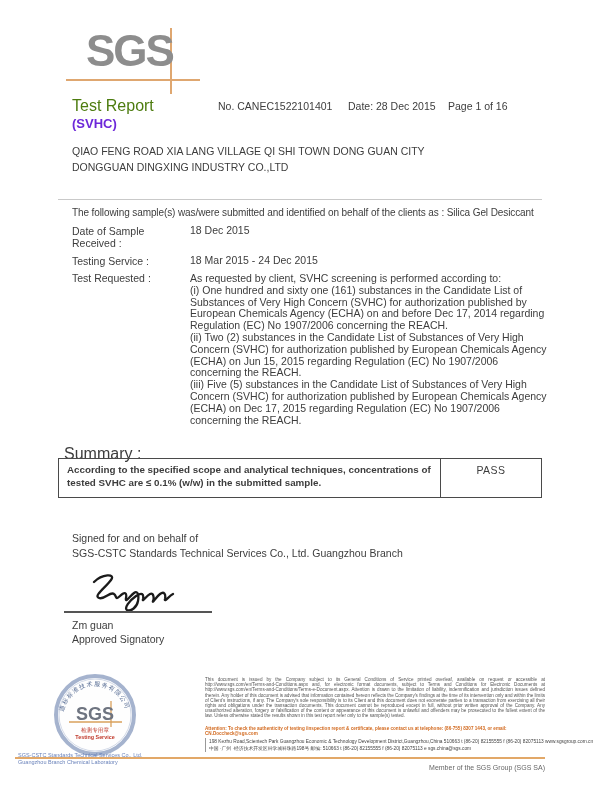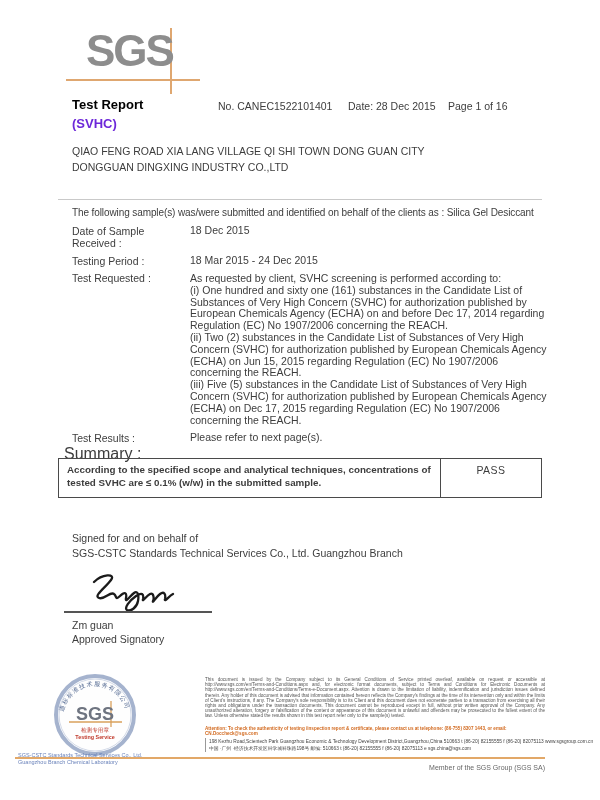--- a/index.html
+++ b/index.html
@@ -6,21 +6,21 @@
   body{width:600px;height:800px;background:#ffffff;font-family:"Liberation Sans",sans-serif;color:#3d3d3d;position:relative;overflow:hidden;}
   .abs{position:absolute;}
 
   
   .logo-wrap{left:66px;top:26px;width:140px;height:70px;}
   .logo-text{position:absolute;left:20px;top:0px;font-size:44px;font-weight:bold;color:#8d8d8d;letter-spacing:-2px;font-family:"Liberation Sans",sans-serif;}
   .logo-hline{position:absolute;left:0px;top:53px;width:134px;height:2px;background:#dfa770;}
   .logo-vline{position:absolute;left:104px;top:2px;width:2px;height:66px;background:#dfa770;}
 
   
-  .title1{left:72px;top:97px;font-size:13px;font-weight:bold;color:#000000;}
+  .title1{left:72px;top:97px;font-size:16px;font-weight:normal;color:#4d7c0f;}
   .title2{left:72px;top:116px;font-size:13px;font-weight:bold;color:#6d28d9;}
   .rep-no{left:218px;top:100px;font-size:10.5px;}
   .rep-date{left:348px;top:100px;font-size:10.5px;}
   .rep-page{left:448px;top:100px;font-size:10.5px;}
 
   
   .client{left:72px;top:143px;font-size:10.5px;line-height:16px;color:#3d3d3d;}
 
   .divider{left:58px;top:199px;width:484px;height:1px;background:#c9c9c9;}
   .intro{left:72px;top:207px;font-size:10px;white-space:nowrap;letter-spacing:-0.1px;}
@@ -77,33 +77,29 @@
 
 <div class="abs divider"></div>
 <div class="abs intro">The following sample(s) was/were submitted and identified on behalf of the clients as : Silica Gel Desiccant</div>
 
 <div class="abs rows">
   <div class="row">
     <div class="lbl">Date of Sample Received :</div>
     <div class="val">18 Dec 2015</div>
   </div>
   <div class="row">
-    <div class="lbl">Testing Period :</div>
+    <div class="lbl">Testing Service :</div>
     <div class="val">18 Mar 2015 - 24 Dec 2015</div>
   </div>
   <div class="row tall">
     <div class="lbl">Test Requested :</div>
     <div class="val">As requested by client, SVHC screening is performed according to:
 (i) One hundred and sixty one (161) substances in the Candidate List of Substances of Very High Concern (SVHC) for authorization published by European Chemicals Agency (ECHA) on and before Dec 17, 2014 regarding Regulation (EC) No 1907/2006 concerning the REACH.
 (ii) Two (2) substances in the Candidate List of Substances of Very High Concern (SVHC) for authorization published by European Chemicals Agency (ECHA) on Jun 15, 2015 regarding Regulation (EC) No 1907/2006 concerning the REACH.
 (iii) Five (5) substances in the Candidate List of Substances of Very High Concern (SVHC) for authorization published by European Chemicals Agency (ECHA) on Dec 17, 2015 regarding Regulation (EC) No 1907/2006 concerning the REACH.</div>
-  </div>
-  <div class="row">
-    <div class="lbl">Test Results :</div>
-    <div class="val">Please refer to next page(s).</div>
   </div>
 </div>
 
 <div class="abs summary-label">Summary :</div>
 <div class="abs summary-box">
   <div class="summary-text">According to the specified scope and analytical techniques, concentrations of tested SVHC are ≤ 0.1% (w/w) in the submitted sample.</div>
   <div class="summary-pass">PASS</div>
 </div>
 
 <div class="abs signed">

